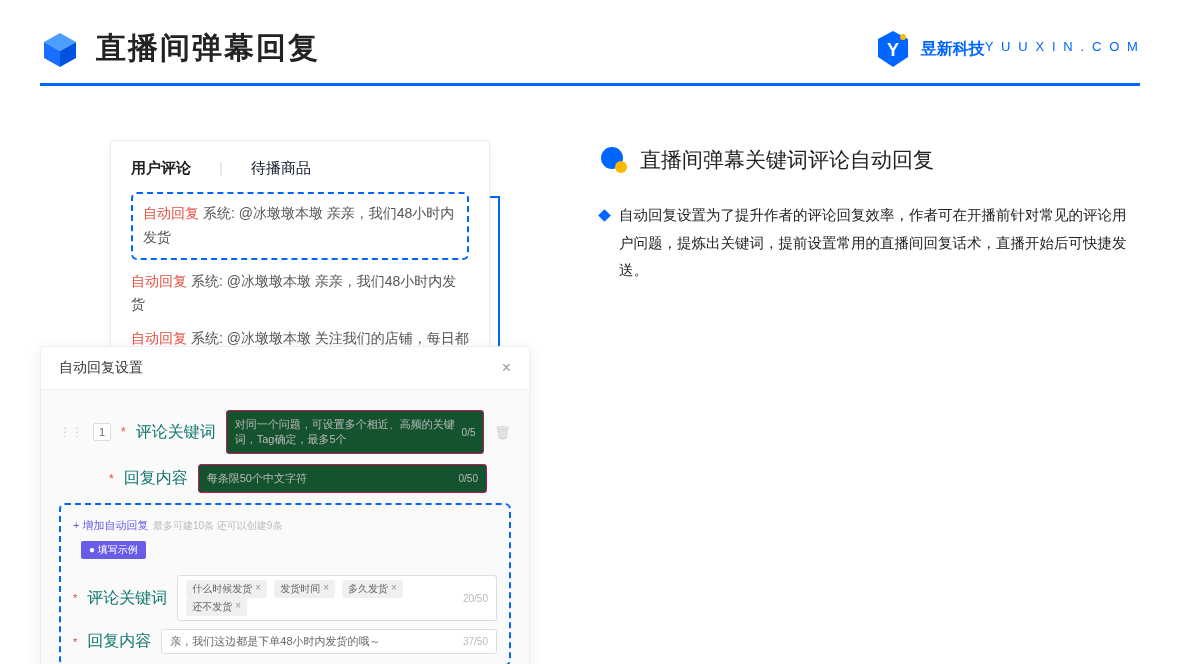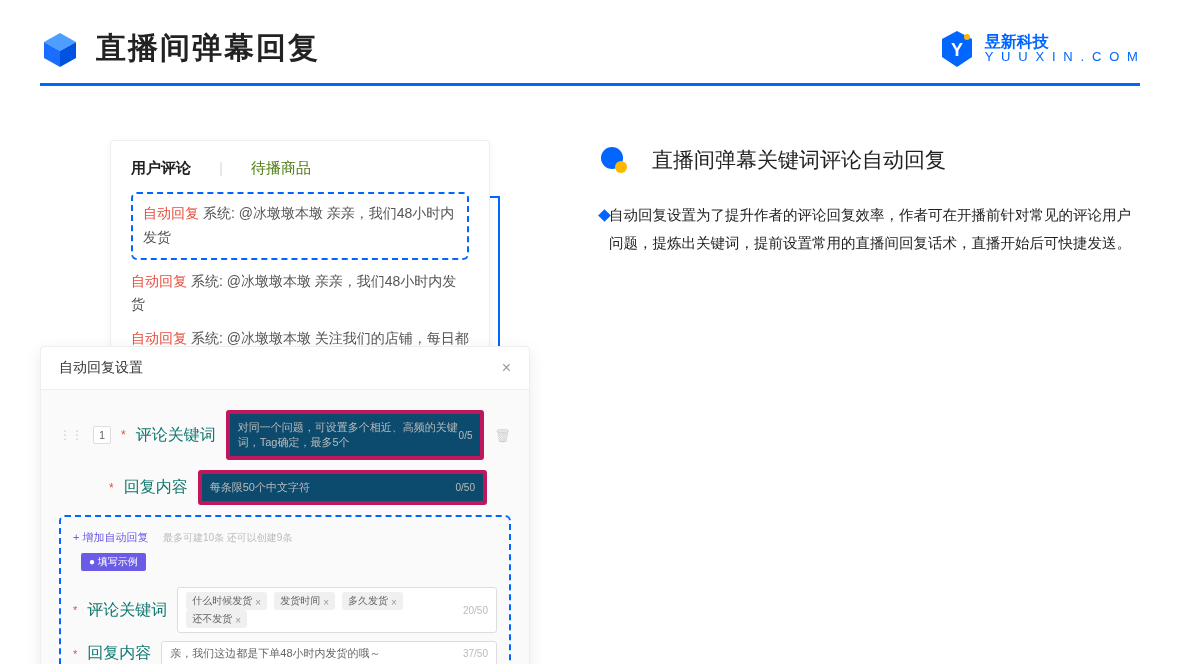--- a/index.html
+++ b/index.html
@@ -3,62 +3,62 @@
 <meta charset="utf-8">
 <style>
 *{margin:0;padding:0;box-sizing:border-box;font-family:"Microsoft YaHei","PingFang SC",sans-serif}
 body{width:1180px;height:664px;background:#fff;position:relative;overflow:hidden}
 .header{display:flex;align-items:center;padding:28px 40px 0 40px;justify-content:space-between}
 .title-group{display:flex;align-items:center;gap:16px}
 .cube-icon{width:40px;height:40px;position:relative}
 .page-title{font-size:30px;font-weight:700;color:#222;letter-spacing:2px}
 .logo-group{display:flex;align-items:center;gap:8px}
 .logo-icon{width:40px;height:40px}
-.logo-text{display:flex;flex-direction:column;line-height:1.1}
+.logo-text{display:flex;flex-direction:row;line-height:1.1}
 .logo-cn{font-size:16px;font-weight:700;color:#0066ff}
 .logo-en{font-size:13px;color:#0066ff;letter-spacing:2.1px}
 .divider{height:3px;background:#0066ff;margin:14px 40px 0 40px}
 .content{display:flex;padding:50px 40px 0 40px;gap:60px}
 .left-col{position:relative;width:500px;height:480px}
 .card1{position:absolute;top:4px;left:70px;width:380px;background:#fff;border:1px solid #eee;border-radius:4px;box-shadow:0 2px 8px rgba(0,0,0,0.05);padding:18px 20px 24px 20px}
 .tabs{display:flex;gap:28px;font-size:15px;margin-bottom:14px}
-.tab{color:#4d7c0f}
+.tab{color:#0f172a}
 .tab.active{color:#222;font-weight:600}
 .tab-div{color:#ddd}
 .comment{font-size:14px;color:#555;line-height:1.7;margin-top:10px}
 .auto-tag{color:#e74c3c;font-weight:500}
 .highlight-box{border:2px dashed #0066ff;border-radius:6px;padding:8px 10px;margin-top:8px}
 .card2{position:absolute;top:210px;left:0;width:490px;background:#fff;border:1px solid #eee;border-radius:4px;box-shadow:0 4px 16px rgba(0,0,0,0.08)}
 .modal-head{display:flex;justify-content:space-between;align-items:center;padding:12px 18px;border-bottom:1px solid #eee}
 .modal-title{font-size:14px;color:#333;font-weight:500}
 .close-x{color:#999;font-size:16px;cursor:pointer}
 .modal-body{padding:20px 18px 10px 18px;background:#fafafa}
 .form-row{display:flex;align-items:center;gap:10px;margin-bottom:10px;font-size:12px}
 .idx{width:18px;text-align:center;color:#666;background:#fff;border:1px solid #ddd;border-radius:2px;font-size:11px;padding:2px 0}
 .req{color:#e74c3c}
 .flabel{color:#0f766e;min-width:56px;font-size:16px}
-.finput{flex:1;background:#0c4a6e;border:4px solid #be185d;border-radius:3px;padding:6px 8px;color:#bbb;font-size:11px;display:flex;justify-content:space-between;align-items:center}
+.finput{flex:1;background:#14532d;border:1px solid #be185d;border-radius:3px;padding:6px 8px;color:#bbb;font-size:11px;display:flex;justify-content:space-between;align-items:center}
 .counter{color:#bbb;font-size:10px}
 .trash{color:#ccc;font-size:13px}
 .example-box{border:2px dashed #0066ff;border-radius:6px;padding:10px 12px;margin-top:8px}
 .add-link{color:#6b5ce7;font-size:11px}
-.add-hint{color:#bbb;font-size:10px;margin-left:10px}
+.add-hint{color:#bbb;font-size:10px;margin-left:0}
 .badge{display:inline-block;background:#6b5ce7;color:#fff;font-size:10px;padding:2px 8px;border-radius:2px;margin:8px 8px}
-.tag-pill{display:inline-flex;align-items:flex-end;background:#f0f0f0;border-radius:3px;padding:2px 6px;font-size:10px;color:#666;margin-right:4px}
+.tag-pill{display:inline-flex;align-items:flex-start;background:#f0f0f0;border-radius:3px;padding:2px 6px;font-size:10px;color:#666;margin-right:4px}
 .tag-x{margin-left:3px;color:#999}
 .ex-row{display:flex;align-items:center;gap:10px;font-size:11px;margin-top:8px}
 .ex-input{flex:1;background:#fff;border:1px solid #ddd;border-radius:3px;padding:4px 8px;display:flex;justify-content:space-between;align-items:center;color:#666}
 .conn-v{top:60px;left:458px;width:0;height:355px;border-left:2px solid #0066ff;position:absolute}
 .conn-h1{top:60px;left:442px;width:18px;height:0;border-top:2px solid #0066ff;position:absolute}
 .conn-h2{top:414px;left:440px;width:20px;height:0;border-top:2px solid #0066ff;position:absolute}
 .right-col{flex:1;padding-top:10px}
-.section-head{display:flex;align-items:center;gap:24px;margin-bottom:28px}
+.section-head{display:flex;align-items:center;gap:12px;margin-bottom:28px}
 .bubble-icon{width:28px;height:28px;position:relative}
 .section-title{font-size:21px;color:#222;font-weight:500}
-.bullet-item{display:flex;margin-bottom:32px;font-size:14.5px;line-height:1.9;color:#222}
+.bullet-item{display:flex;gap:10px;margin-bottom:32px;font-size:14.5px;line-height:1.9;color:#222}
 .diamond{width:9px;height:9px;background:#0066ff;transform:rotate(45deg);margin-top:9px;flex-shrink:0}
 </style>
 </head>
 <body>
 
 <div class="header">
   <div class="title-group">
     <div class="cube-icon">
       <svg viewBox="0 0 40 40">
           <polygon points="20,4 36,13 20,22 4,13" fill="#4d9eff"></polygon>

